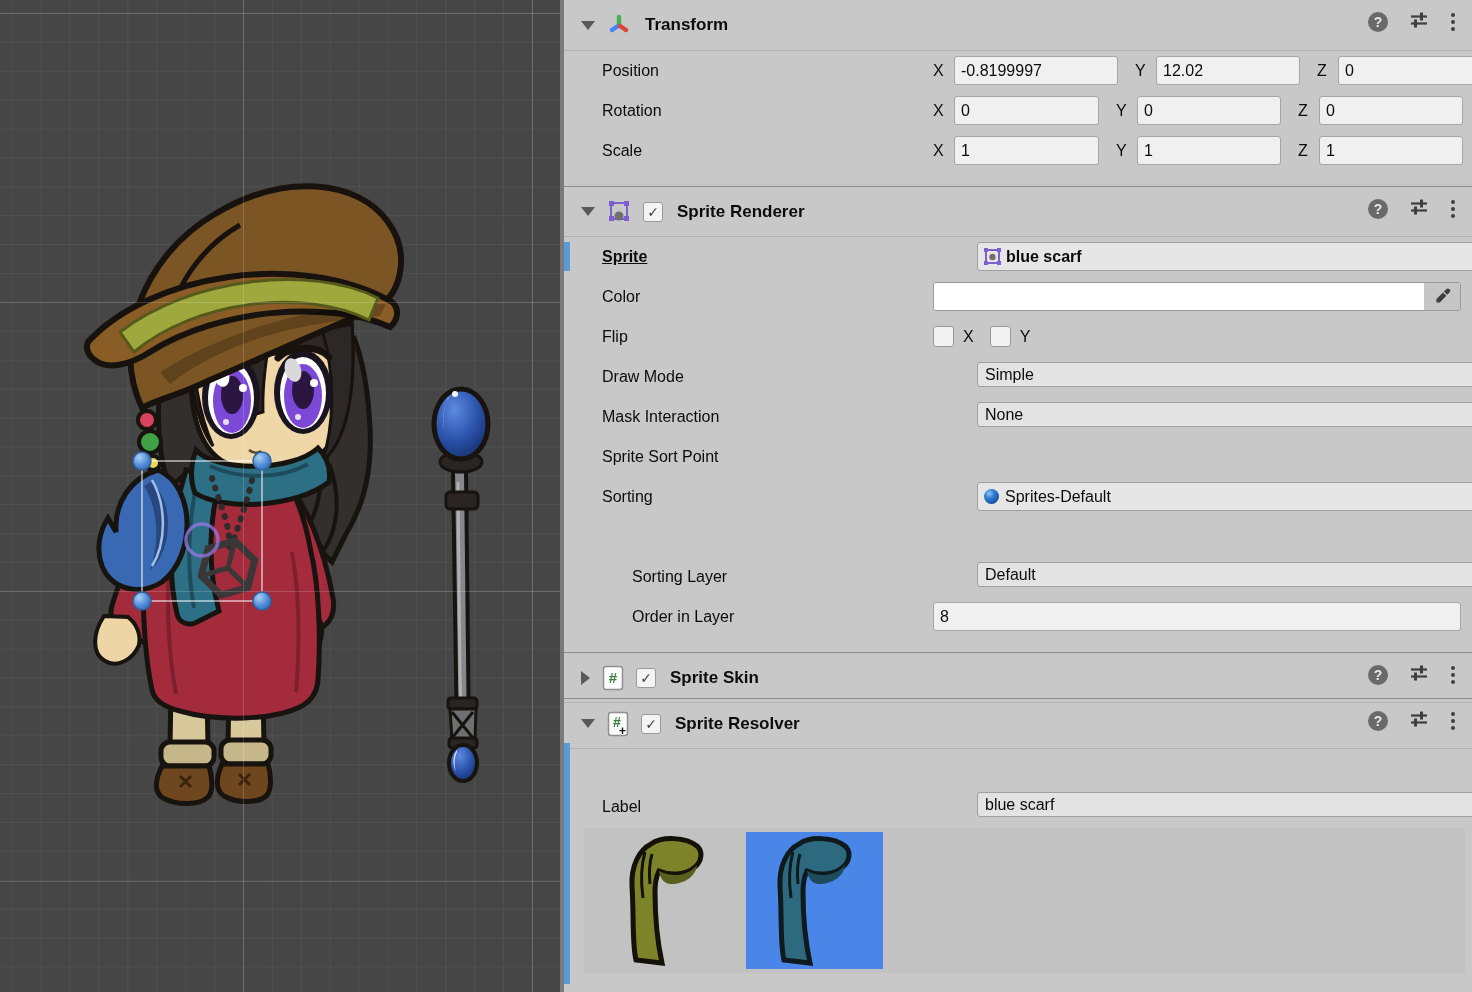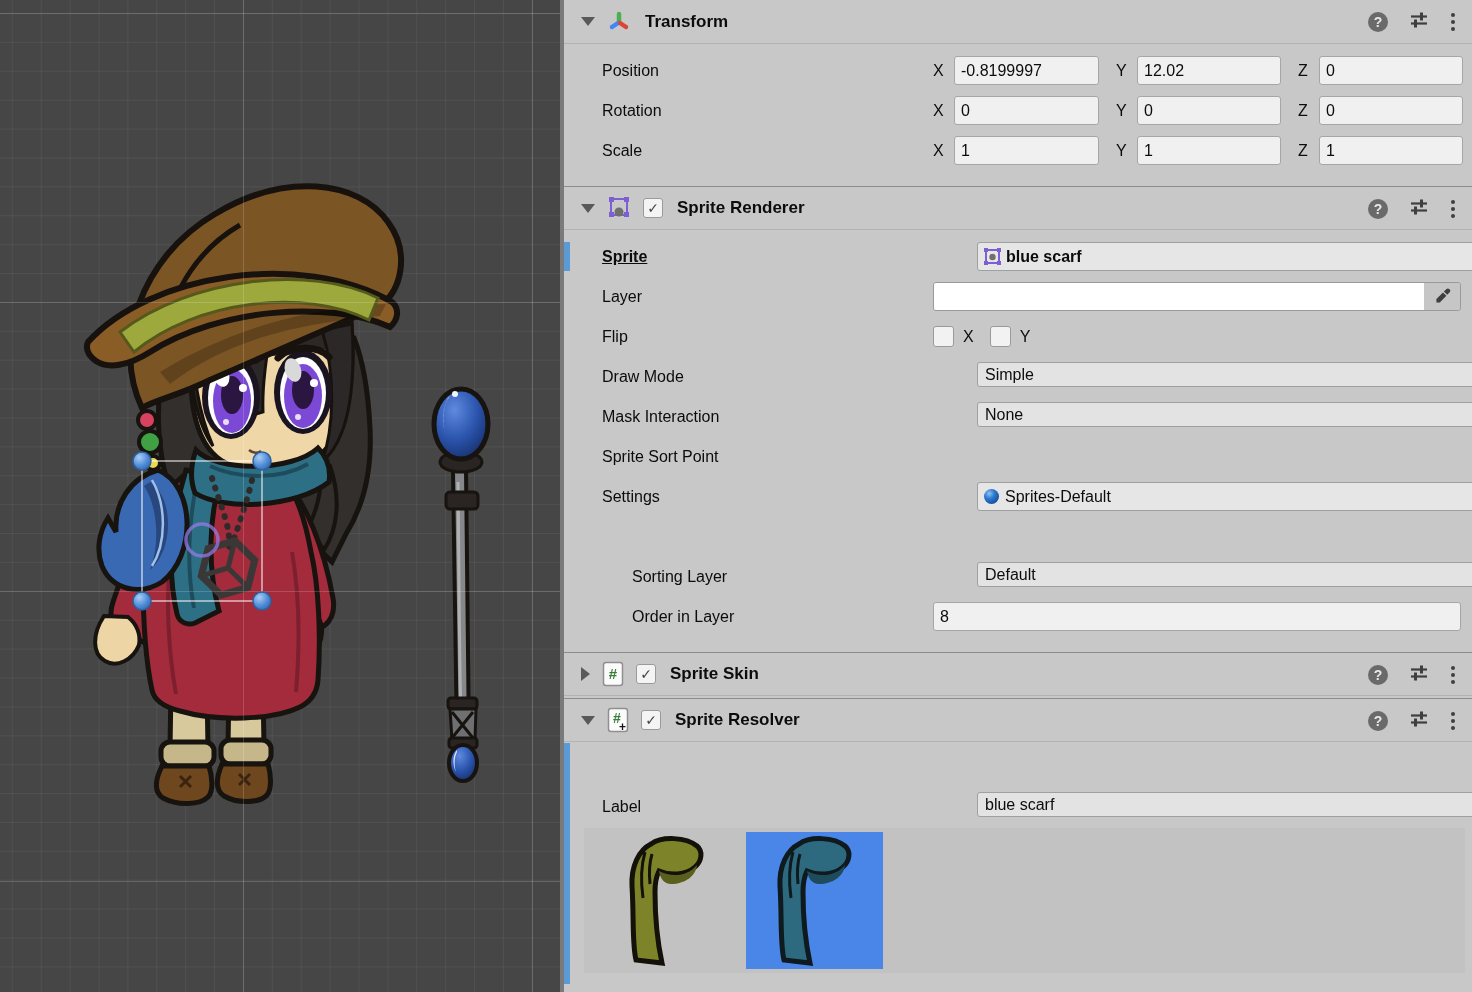--- a/index.html
+++ b/index.html
@@ -10,21 +10,21 @@
   #scene{position:absolute;left:0;top:0;width:560px;height:992px;background-color:#464646;
     background-image:
       linear-gradient(to right, rgba(255,255,255,0.055) 1px, transparent 1px),
       linear-gradient(to bottom, rgba(255,255,255,0.055) 1px, transparent 1px);
     background-size:28.9px 28.9px;
     background-position:11.8px 0, 0 13px;}
   #scene svg{position:absolute;left:0;top:0;}
   #divider{position:absolute;left:560px;top:0;width:4px;height:992px;background:#7A7A7A;}
   
   #inspector{position:absolute;left:564px;top:0;width:908px;height:992px;background:#C8C8C8;color:#0C0C0C;font-size:16px;}
-  .comp-header{position:absolute;left:0;width:100%;height:44px;border-top:1px solid #8C8C8C;border-bottom:1px solid #B2B2B2;box-sizing:border-box;display:flex;align-items:center;}
+  .comp-header{position:absolute;left:0;width:100%;height:51px;border-top:1px solid #8C8C8C;border-bottom:1px solid #B2B2B2;box-sizing:border-box;display:flex;align-items:center;}
   .comp-header.first{border-top:none;}
   .comp-title{font-weight:bold;font-size:17px;margin-left:14px;}
   .fold{width:0;height:0;margin-left:17px;flex:none;}
   .fold.down{border-left:7px solid transparent;border-right:7px solid transparent;border-top:9px solid #595959;}
   .fold.right{border-top:7px solid transparent;border-bottom:7px solid transparent;border-left:9px solid #595959;}
   .hdr-icons{position:absolute;right:0;top:0;height:44px;display:flex;align-items:center;}
   .help-ic{width:20px;height:20px;border-radius:50%;background:#6A6A6A;color:#E8E8E8;font-size:14px;font-weight:bold;display:flex;align-items:center;justify-content:center;margin-right:21px;}
   .preset-ic{margin-right:22px;}
   .kebab{display:flex;flex-direction:column;gap:3px;margin-right:17px;}
   .kebab i{width:4px;height:4px;border-radius:50%;background:#3F3F3F;}
@@ -220,21 +220,21 @@
             <i></i>
           </span>
       </span>
     </div>
 
     <div class="row" style="top:56px">
       <span class="lbl">Position</span>
       <span class="ctrl" style="display:flex;gap:17px;">
         <span class="axis-group">
             <span class="axis-letter">X</span>
-            <span class="tfield" style="width:145px">-0.8199997</span>
+            <span class="tfield" style="width:164px">-0.8199997</span>
           </span>
         <span class="axis-group">
             <span class="axis-letter">Y</span>
             <span class="tfield" style="width:144px">12.02</span>
           </span>
         <span class="axis-group">
             <span class="axis-letter">Z</span>
             <span class="tfield" style="width:144px">0</span>
           </span>
       </span>
@@ -327,21 +327,21 @@
         <span class="picker">
           <svg width="20" height="20" viewBox="0 0 20 20">
               <circle cx="10" cy="10" r="7" fill="none" stroke="#575757" stroke-width="1.6"></circle>
               <circle cx="10" cy="10" r="2.2" fill="#575757"></circle>
             </svg>
         </span>
       </span>
     </div>
 
     <div class="row" style="top:282px">
-      <span class="lbl">Layer</span>
+      <span class="lbl">Color</span>
       <span class="ctrl colorfield">
         <span class="swatch" style="background:#FFFFFF"></span>
         <span class="dropper">
           <svg width="17" height="17" viewBox="0 0 17 17">
             <path d="M12.2,1.2 a2.3,2.3 0 0 1 3.3,3.3 l-2.3,2.3 -3.3,-3.3 Z M9,4.4 l3.4,3.4 -6.6,6.6 H2.4 v-3.4 Z" fill="#3F3F3F"></path>
           </svg>
         </span>
       </span>
     </div>
 
@@ -367,21 +367,21 @@
       <span class="ctrl dropdown">
         <span>None</span>
       </span>
     </div>
 
     <div class="row" style="top:442px">
       <span class="lbl">Sprite Sort Point</span>
     </div>
 
     <div class="row" style="top:482px">
-      <span class="lbl">Settings</span>
+      <span class="lbl">Sorting</span>
       <span class="ctrl objfield">
         <span style="display:flex;margin-right:5px;">
           <svg width="17" height="17" viewBox="0 0 17 17">
             <defs>
                 <radialGradient id="matG" cx="35%" cy="30%" r="75%">
                   <stop offset="0%" stop-color="#8FC3F2"></stop>
                   <stop offset="45%" stop-color="#2F7BD0"></stop>
                   <stop offset="100%" stop-color="#124E9B"></stop>
                 </radialGradient>
               </defs>

